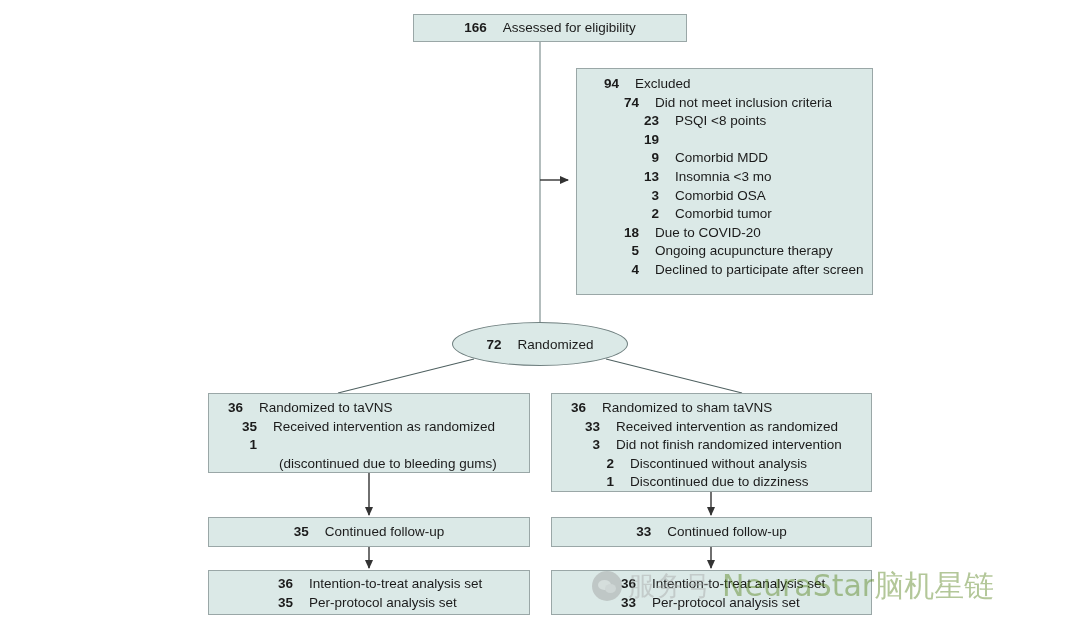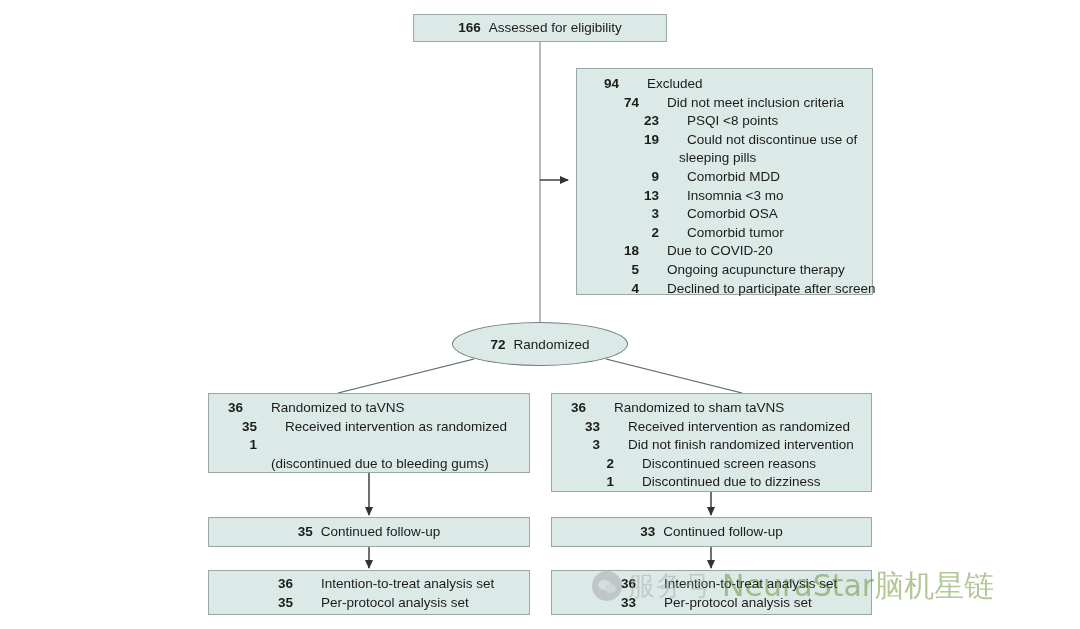--- a/index.html
+++ b/index.html
@@ -38,42 +38,41 @@
     box-sizing: border-box;
     display: flex;
     align-items: center;
     justify-content: center;
     font-size: 13.5px;
     color: #1b1b1b;
   }
   .row {
     display: flex;
     white-space: nowrap;
-    gap: 20px;
   }
   .num {
     font-weight: bold;
     text-align: right;
     flex: 0 0 auto;
   }
   .txt {
-    padding-left: 8px;
+    padding-left: 16px;
     flex: 0 0 auto;
   }
   .centered {
     display: flex;
     align-items: center;
     justify-content: center;
     height: 100%;
   }
   .centered .num { text-align: right; }
 
   
   #box-assessed {
-    left: 413px; top: 14px; width: 254px; height: 28px;
+    left: 413px; top: 14px; width: 274px; height: 28px;
   }
   
   #box-excluded {
     left: 576px; top: 68px; width: 297px; height: 227px;
     padding: 6px 8px 6px 8px;
   }
   #box-excluded .num { width: 34px; }
   #box-excluded .lvl1 { padding-left: 20px; }
   #box-excluded .lvl2 { padding-left: 40px; }
   #box-excluded .cont { padding-left: 86px; }
@@ -212,24 +211,20 @@
       <div class="row lvl1">
         <span class="num">74</span>
         <span class="txt">Did not meet inclusion criteria</span>
       </div>
       <div class="row lvl2">
         <span class="num">23</span>
         <span class="txt">PSQI &lt;8 points</span>
       </div>
       <div class="row lvl2">
         <span class="num">19</span>
-        <span class="txt">Could not discontinue use of</span>
-      </div>
-      <div class="row cont">
-        <span class="txt">sleeping pills</span>
       </div>
       <div class="row lvl2">
         <span class="num">9</span>
         <span class="txt">Comorbid MDD</span>
       </div>
       <div class="row lvl2">
         <span class="num">13</span>
         <span class="txt">Insomnia &lt;3 mo</span>
       </div>
       <div class="row lvl2">
@@ -288,21 +283,21 @@
       <div class="row lvl1">
         <span class="num">33</span>
         <span class="txt">Received intervention as randomized</span>
       </div>
       <div class="row lvl1">
         <span class="num">3</span>
         <span class="txt">Did not finish randomized intervention</span>
       </div>
       <div class="row lvl2">
         <span class="num">2</span>
-        <span class="txt">Discontinued screen reasons</span>
+        <span class="txt">Discontinued without analysis</span>
       </div>
       <div class="row lvl2">
         <span class="num">1</span>
         <span class="txt">Discontinued due to dizziness</span>
       </div>
     </div>
 </div>
 
 <div class="box" id="box-follow-left">
   <div class="centered">

